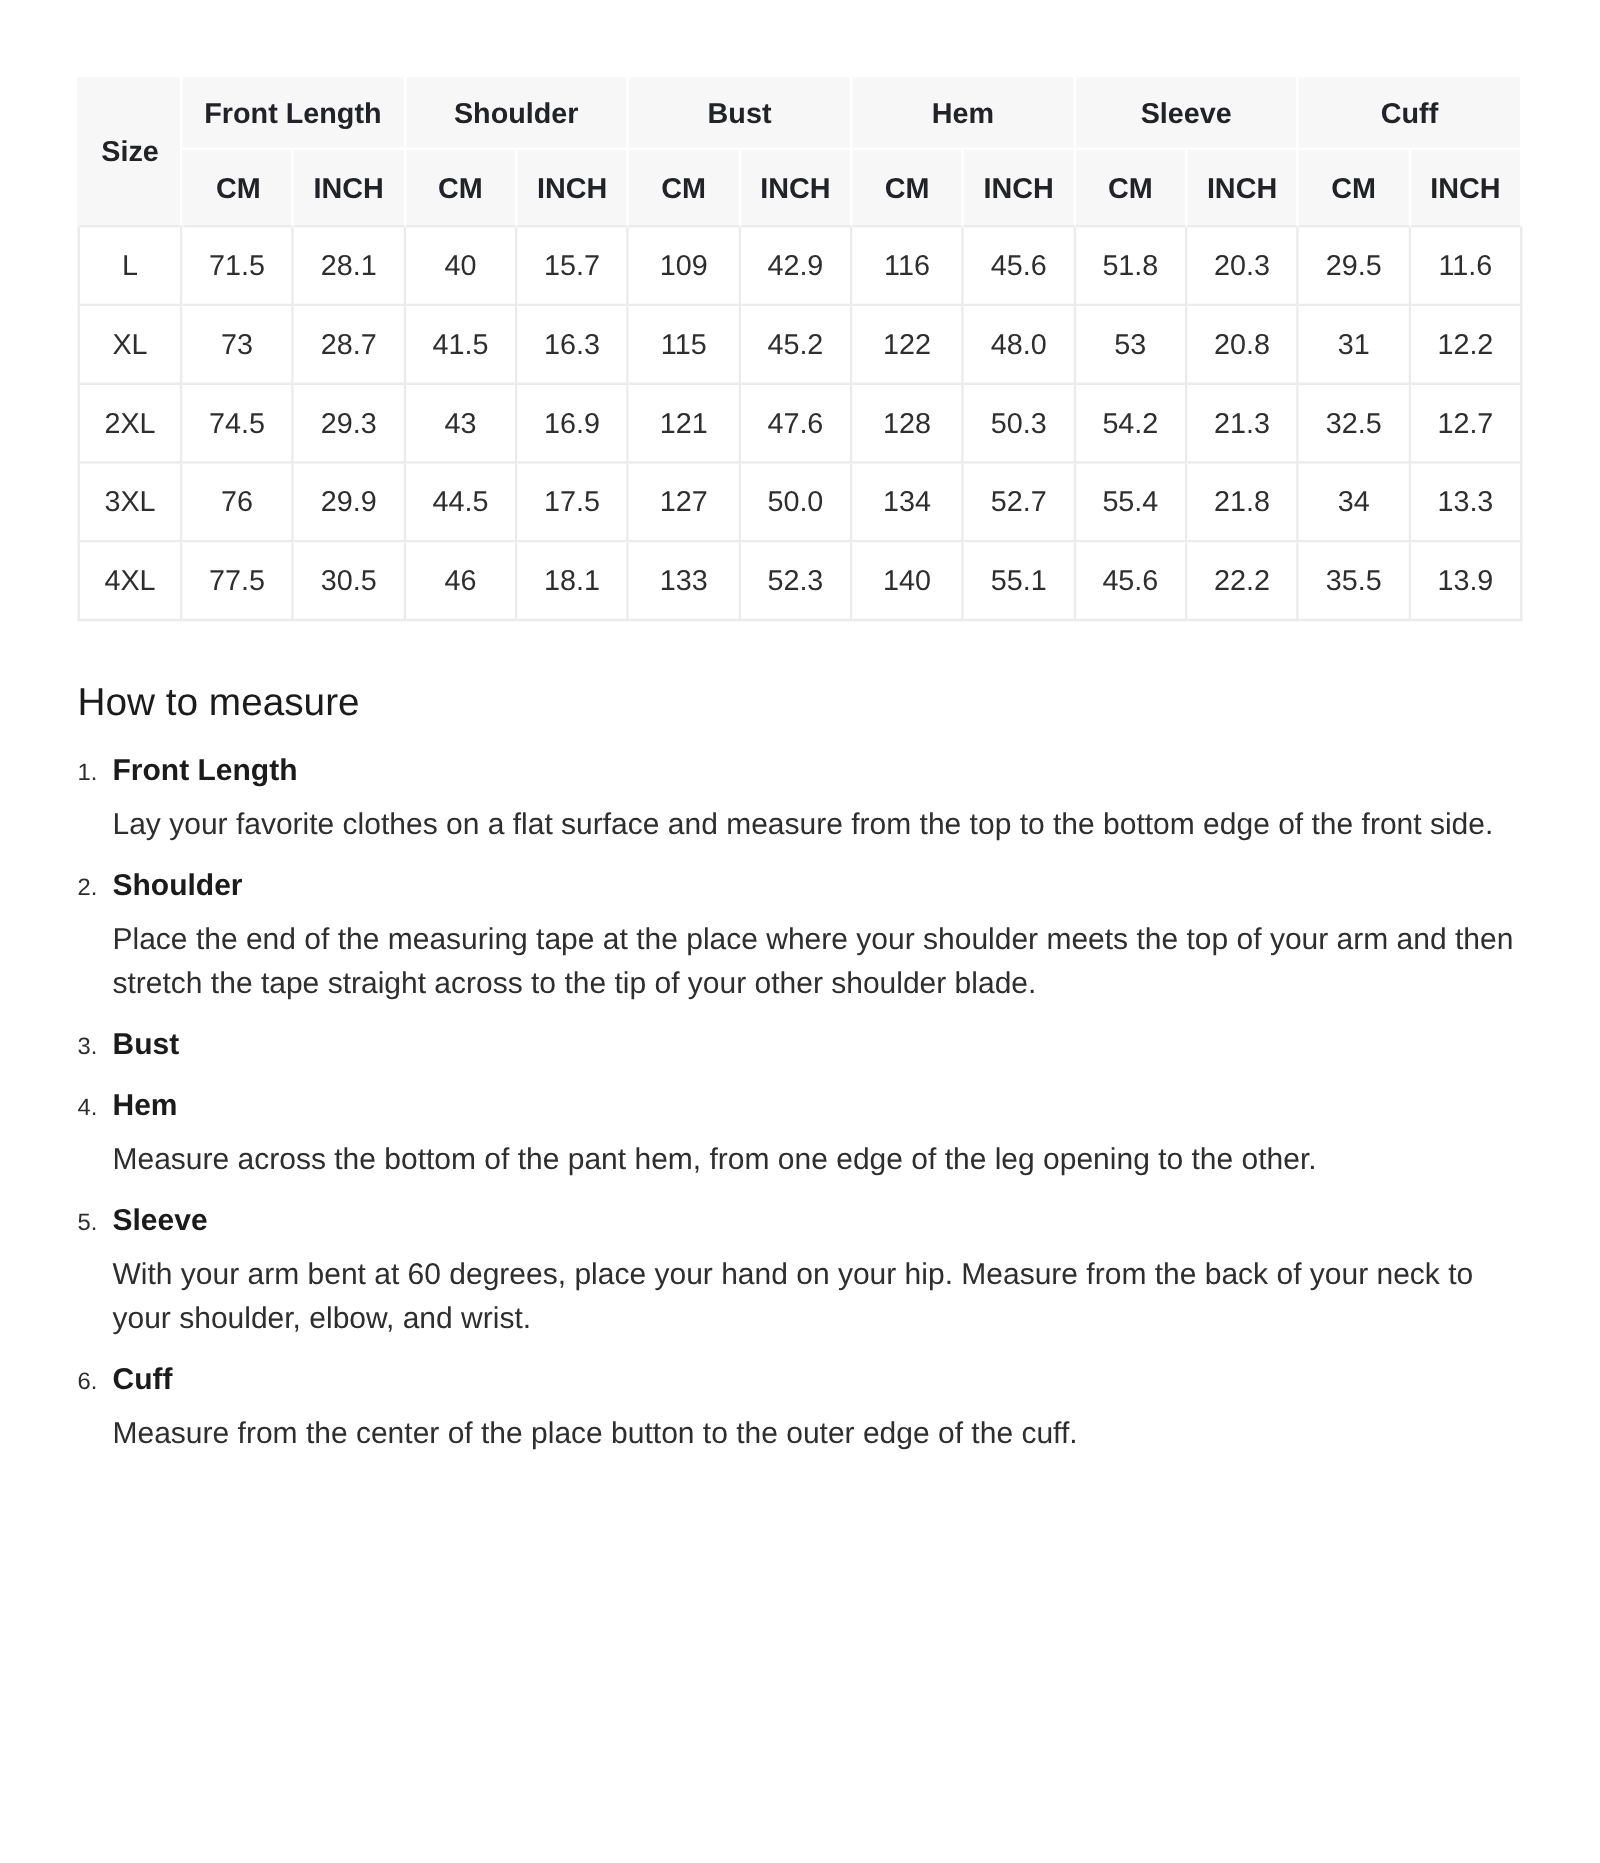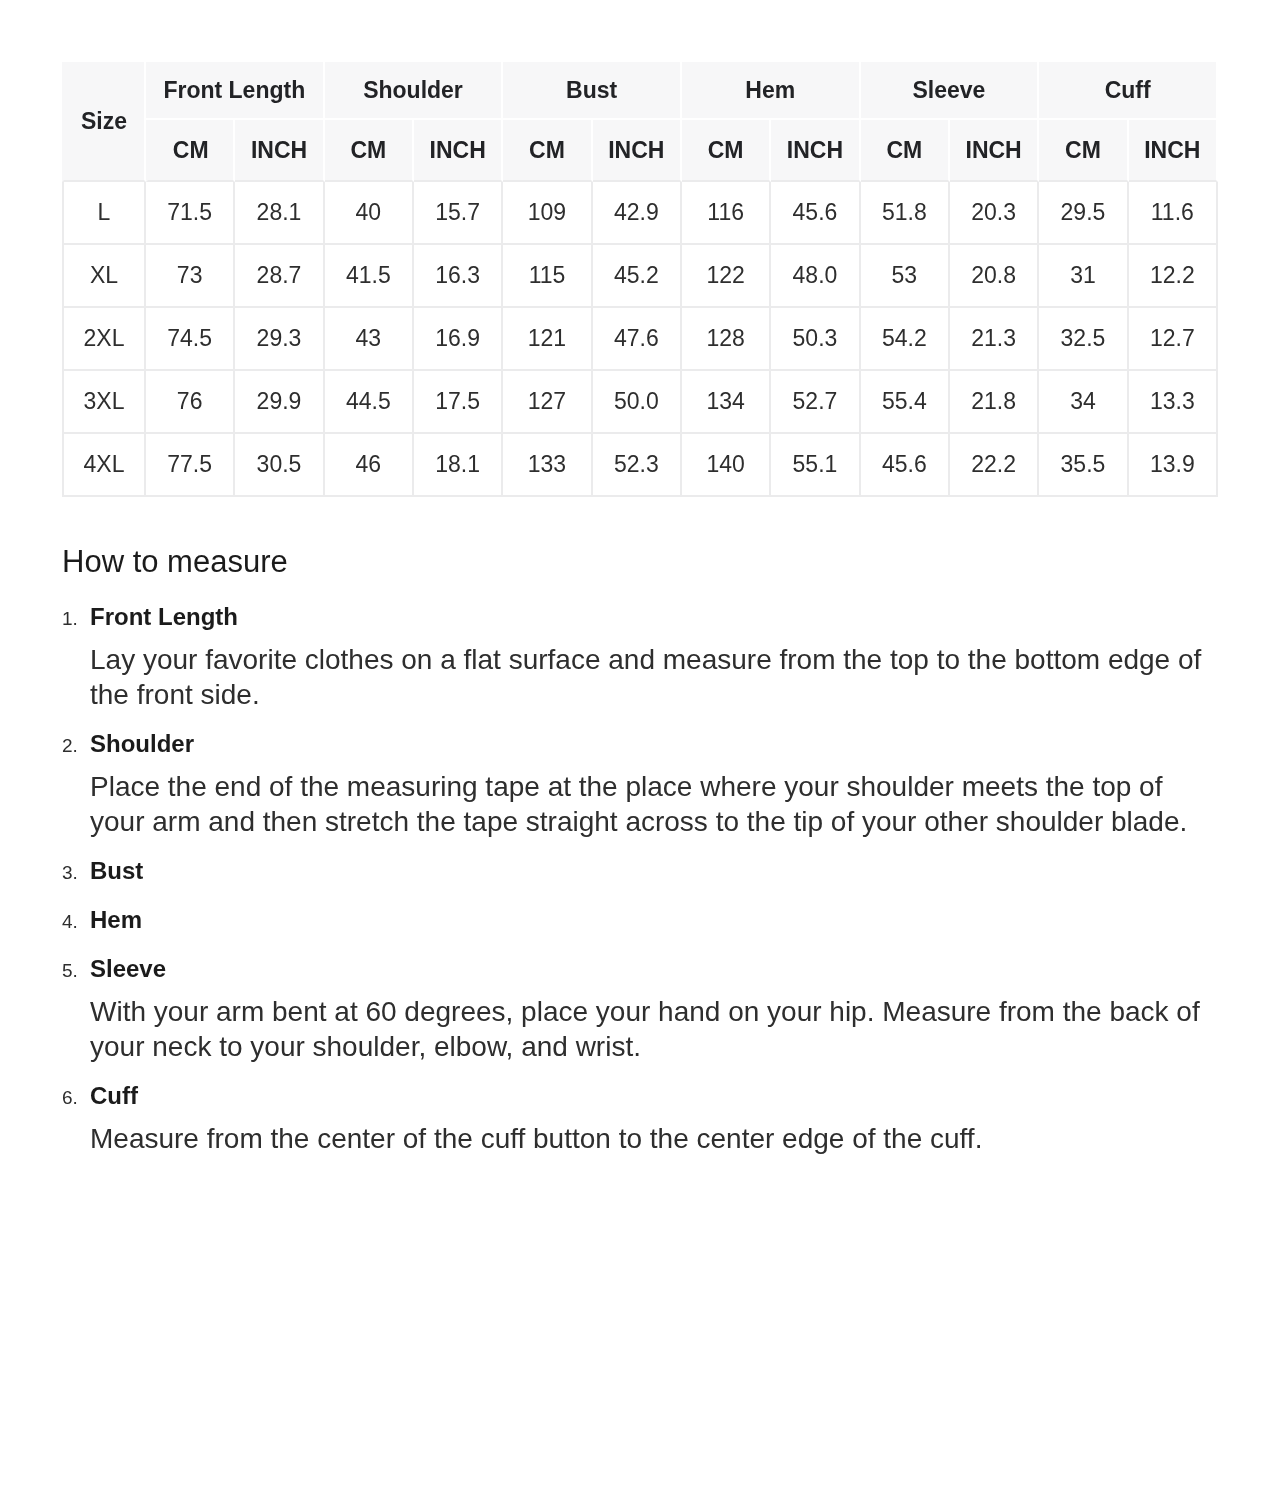--- a/index.html
+++ b/index.html
@@ -83,21 +83,21 @@
     color: var(--text);
   }
   .step-title {
     font-size: 24px;
     line-height: 35px;
     font-weight: bold;
     color: var(--heading);
   }
   .step-desc {
     margin: 8px 0 0 28px;
-    font-size: 28px;
+    font-size: 24px;
     line-height: 35px;
     color: var(--text);
   }
 </style>
 </head>
 <body>
 
 <div class="page">
 
   <table class="size-chart">
@@ -241,30 +241,31 @@
         <div class="step-header">
           <span class="step-number">3.</span>
           <span class="step-title">Bust</span>
         </div>
       </li>
       <li class="step">
         <div class="step-header">
           <span class="step-number">4.</span>
           <span class="step-title">Hem</span>
         </div>
+        <p class="step-desc">Measure across the bottom of the pant hem, from one edge of the leg opening to the other.</p>
       </li>
       <li class="step">
         <div class="step-header">
           <span class="step-number">5.</span>
           <span class="step-title">Sleeve</span>
         </div>
         <p class="step-desc">With your arm bent at 60 degrees, place your hand on your hip. Measure from the back of your neck to your shoulder, elbow, and wrist.</p>
       </li>
       <li class="step">
         <div class="step-header">
           <span class="step-number">6.</span>
           <span class="step-title">Cuff</span>
         </div>
-        <p class="step-desc">Measure from the center of the cuff button to the center edge of the cuff.</p>
+        <p class="step-desc">Measure from the center of the place button to the outer edge of the cuff.</p>
       </li>
     </ol>
 
 </div>
 
 </body></html>

